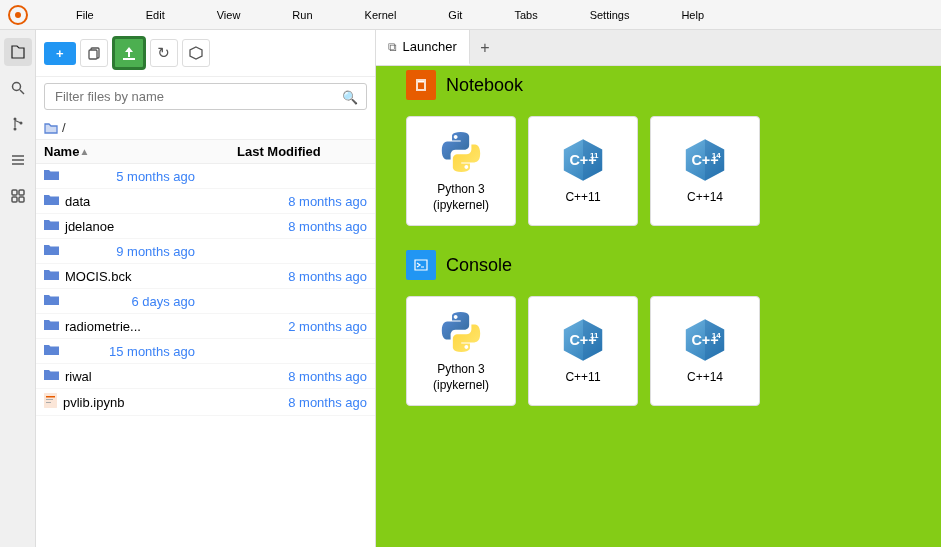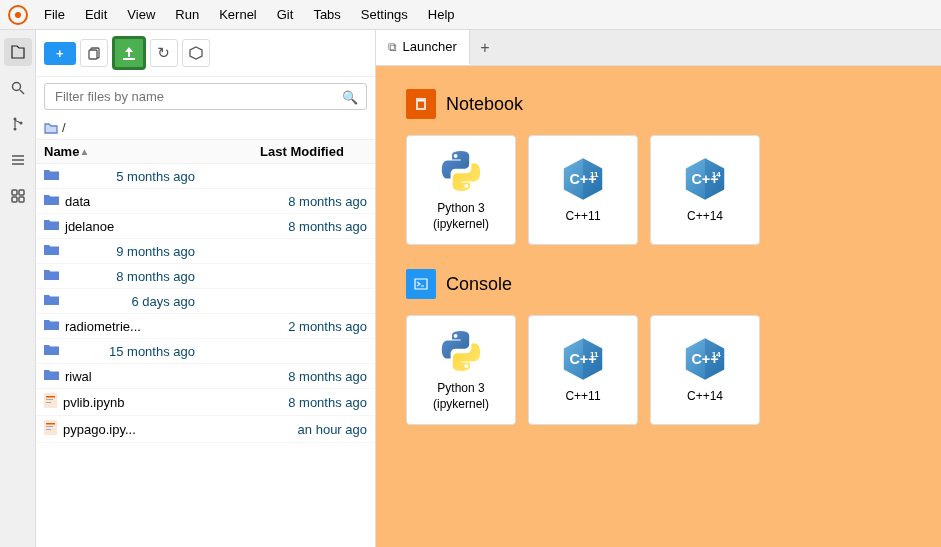--- a/index.html
+++ b/index.html
@@ -22,23 +22,24 @@
       padding: 0 8px;
       gap: 4px;
     }
     .menu-logo {
       width: 20px;
       height: 20px;
       margin-right: 4px;
     }
     .menu-item {
       padding: 2px 8px;
-      font-size: 13px;
+      font-size: 11px;
       cursor: pointer;
       border-radius: 3px;
+      margin-left: 32px;
     }
 
     
     .main-layout {
       display: flex;
       height: calc(547px - 30px);
     }
 
     
     .activity-bar {
@@ -154,21 +155,21 @@
     .file-list-header {
       display: flex;
       padding: 4px 8px;
       border-bottom: 1px solid #eee;
       border-top: 1px solid #eee;
       font-weight: bold;
       font-size: 13px;
       background: #fafafa;
     }
     .col-name { flex: 1; display: flex; align-items: center; }
-    .col-modified { width: 130px; text-align: center; }
+    .col-modified { width: 130px; text-align: left; }
 
     
     .file-list {
       flex: 1;
       overflow-y: auto;
     }
     .file-row {
       display: flex;
       align-items: center;
       padding: 4px 8px;
@@ -176,21 +177,21 @@
       border-bottom: 1px solid #f5f5f5;
       cursor: pointer;
     }
     .file-icon {
       margin-right: 6px;
       font-size: 14px;
     }
     .file-icon.folder { color: #5c85d6; }
     .file-icon.notebook { color: #e75c00; }
     .file-name { flex: 1; }
-    .file-modified { width: 130px; text-align: right; color: #0c4a6e; }
+    .file-modified { width: 130px; text-align: right; color: #3b82f6; }
 
     
     .right-panel {
       flex: 1;
       display: flex;
       flex-direction: column;
       background: #f9f9f9;
     }
 
     
@@ -222,22 +223,22 @@
       justify-content: center;
       cursor: pointer;
       font-size: 16px;
       color: #555;
     }
 
     
     .launcher-content {
       flex: 1;
       overflow-y: auto;
-      padding: 23px 30px;
-      background: #fdba74;
+      padding: 4px 30px;
+      background: #84cc16;
     }
 
     .section-title {
       display: flex;
       align-items: center;
       font-size: 18px;
       font-weight: normal;
       margin-bottom: 16px;
       gap: 10px;
     }
@@ -432,20 +433,21 @@
         <div class="file-row">
           <span class="file-icon folder"><svg width="15" height="13" viewBox="0 0 15 13" fill="#5c85d6">
               <path d="M0 2h5l1.5 1.5H15V12H0V2z"></path>
             </svg></span>
           <span class="file-modified">9 months ago</span>
         </div>
         <div class="file-row">
           <span class="file-icon folder"><svg width="15" height="13" viewBox="0 0 15 13" fill="#5c85d6">
               <path d="M0 2h5l1.5 1.5H15V12H0V2z"></path>
             </svg></span>
+          <span class="file-name">MOCIS.bck</span>
           <span class="file-modified">8 months ago</span>
         </div>
         <div class="file-row">
           <span class="file-icon folder"><svg width="15" height="13" viewBox="0 0 15 13" fill="#5c85d6">
               <path d="M0 2h5l1.5 1.5H15V12H0V2z"></path>
             </svg></span>
           <span class="file-modified">6 days ago</span>
         </div>
         <div class="file-row">
           <span class="file-icon folder"><svg width="15" height="13" viewBox="0 0 15 13" fill="#5c85d6">
@@ -469,30 +471,20 @@
         </div>
         <div class="file-row">
           <span class="file-icon notebook"><svg width="13" height="15" viewBox="0 0 13 15" fill="none">
               <rect x="0" y="0" width="13" height="15" rx="1" fill="#e75c00" opacity="0.15" stroke="#e75c00" stroke-width="1"></rect>
               <rect x="2" y="3" width="9" height="1.5" fill="#e75c00"></rect>
               <rect x="2" y="6" width="7" height="1" fill="#aaa"></rect>
               <rect x="2" y="9" width="5" height="1" fill="#aaa"></rect>
             </svg></span>
           <span class="file-name">pvlib.ipynb</span>
           <span class="file-modified">8 months ago</span>
-        </div>
-        <div class="file-row">
-          <span class="file-icon notebook"><svg width="13" height="15" viewBox="0 0 13 15" fill="none">
-              <rect x="0" y="0" width="13" height="15" rx="1" fill="#e75c00" opacity="0.15" stroke="#e75c00" stroke-width="1"></rect>
-              <rect x="2" y="3" width="9" height="1.5" fill="#e75c00"></rect>
-              <rect x="2" y="6" width="7" height="1" fill="#aaa"></rect>
-              <rect x="2" y="9" width="5" height="1" fill="#aaa"></rect>
-            </svg></span>
-          <span class="file-name">pypago.ipy...</span>
-          <span class="file-modified">an hour ago</span>
         </div>
       </div>
 
   </div>
 
   <div class="right-panel">
 
     <div class="tab-bar">
       <div class="tab-item">
         <span class="tab-icon">⧉</span>

